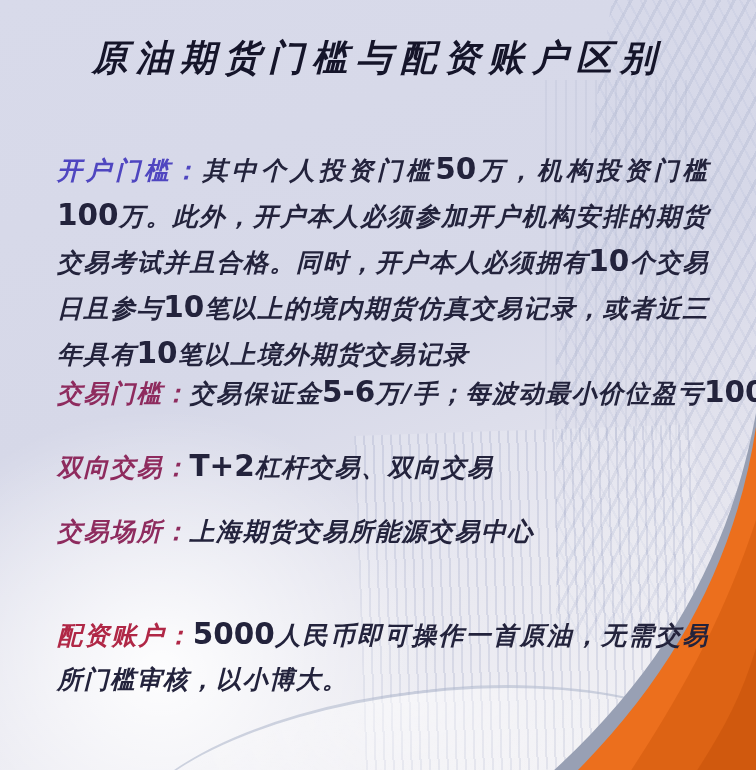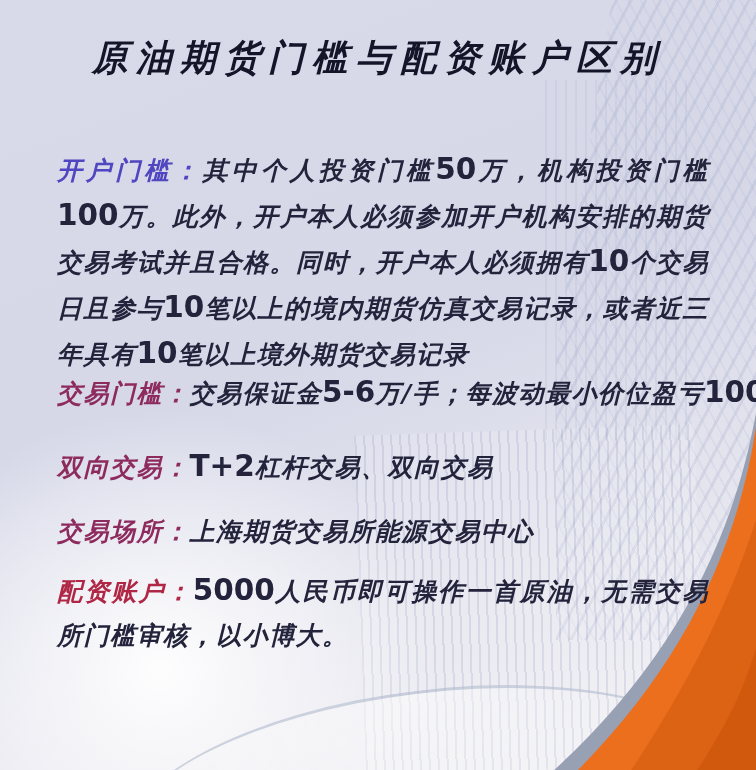--- a/index.html
+++ b/index.html
@@ -29,21 +29,21 @@
   
   .title{position:absolute;left:0;top:34px;width:100%;text-align:center;
     font-size:36px;font-weight:bold;font-style:italic;letter-spacing:8px;color:#15152a;}
   .section{position:absolute;left:57px;width:652px;font-size:25px;line-height:44px;
     font-style:italic;font-weight:600;letter-spacing:1.5px;color:#23233c;text-align:justify;}
   .section .label{font-weight:bold;}
   .sec-1{top:147px;}
   .sec-2{top:370px;width:680px;white-space:nowrap;}
   .sec-3{top:444px;white-space:nowrap;}
   .sec-4{top:510px;white-space:nowrap;}
-  .sec-5{top:568px;}
+  .sec-5{top:612px;}
   .num{font-family:"DejaVu Sans","Liberation Sans",sans-serif;font-style:normal;
     font-size:1.18em;letter-spacing:0;font-weight:600;}
 </style>
 </head>
 <body>
 
 <div class="poster">
 
   <div class="bg-base"></div>
   <div class="bg-right-building"></div>

